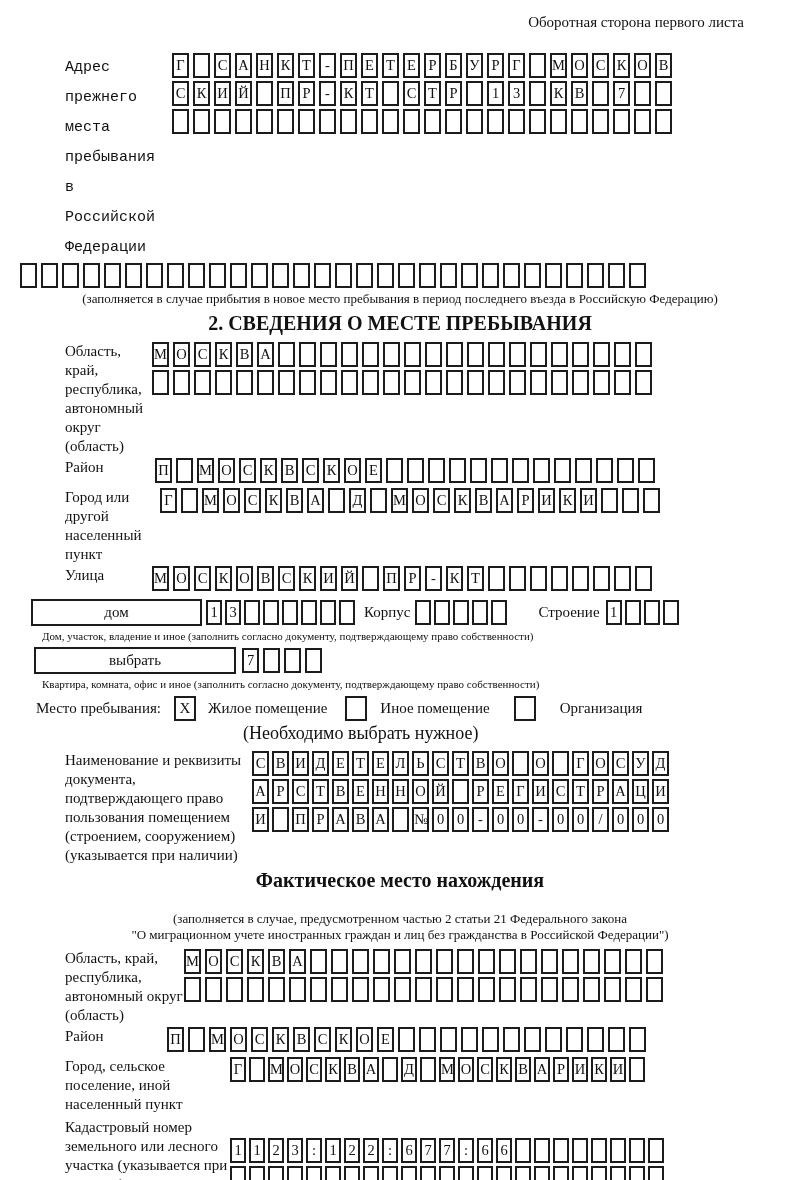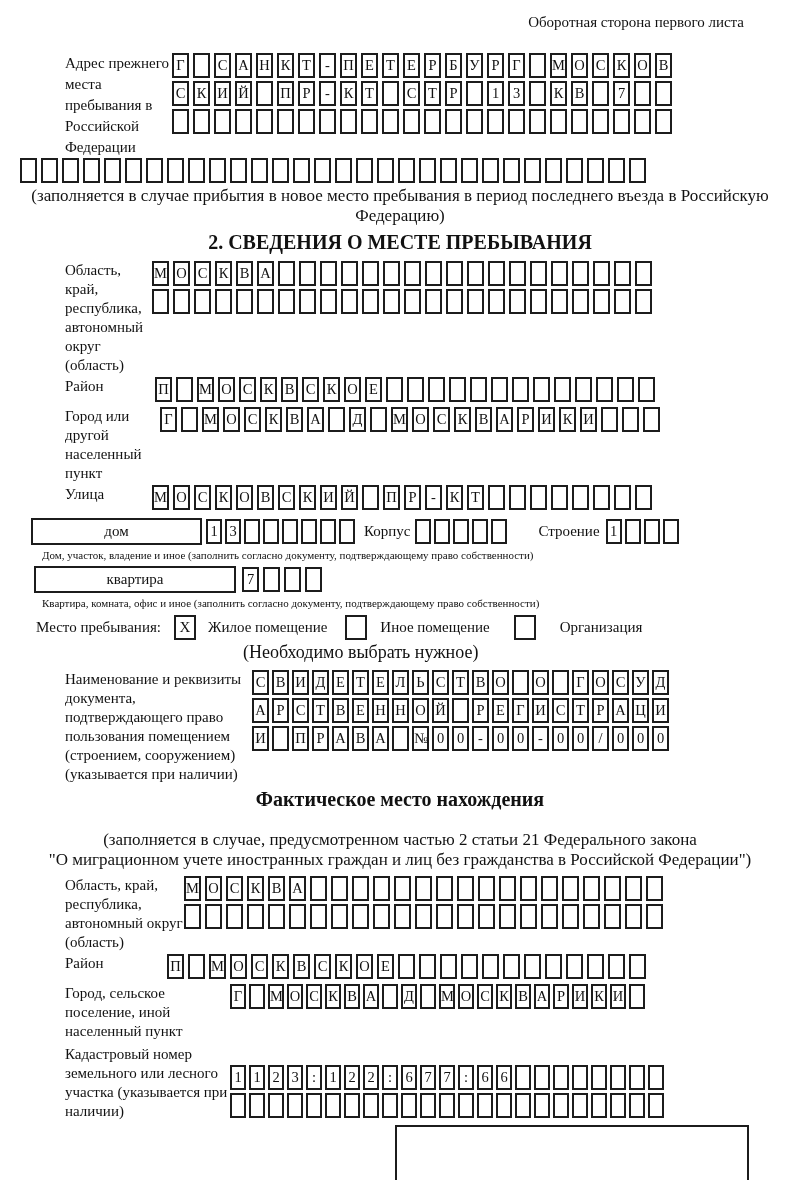--- a/index.html
+++ b/index.html
@@ -20,31 +20,31 @@
   }
   .narrow .cell { margin-right: 3px; }   
   .tight  .cell { width: 16px; margin-right: 3px; }  
 
   .widebox {
     border: 2px solid #1c1c1c; height: 27px; text-align: center;
     font-size: 15px; line-height: 23px; flex-shrink: 0;
   }
 
   .center { text-align: center; }
-  .note-sm { font-size: 17px; }
+  .note-sm { font-size: 13px; }
   h2, h3 { font-size: 20px; font-weight: bold; }
 
   .chk {
     display: inline-block; width: 22px; height: 25px; border: 2px solid #1c1c1c;
     text-align: center; font-size: 15px; line-height: 21px; flex-shrink: 0;
   }
 
   
   .blockA   { margin: 22px 0 0 65px; }
-  .blockA .lbl { width: 107px; line-height: 21px; }
+  .blockA .lbl { width: 107px; line-height: 30px; font-family: Liberation Mono, monospace; }
   .fullrow  { margin: 0 0 0 20px; }
   .topcap   { margin-top: 3px; }
   .h2row    { margin-top: 5px; }
   .region2  { margin: 7px 0 0 65px; }  .region2 .lbl { width: 87px; }
   .distr2   { margin: 2px 0 0 65px; }  .distr2 .lbl { width: 90px; }
   .city2    { margin: 2px 0 0 65px; font-family: Liberation Serif, serif; }  .city2 .lbl { width: 95px; }
   .street2  { margin: 2px 0 0 65px; }  .street2 .lbl { width: 87px; }
   .houserow { margin: 5px 0 0 31px; align-items: center; }
   .hnote    { margin: 4px 0 0 42px; font-size: 11px; }
   .flatrow  { margin: 5px 0 0 34px; align-items: center; }
@@ -358,21 +358,21 @@
     <div class="cellrow tight" style="margin:0 0 0 6px;">
         <span class="cell">1</span>
         <span class="cell"></span>
         <span class="cell"></span>
         <span class="cell"></span>
       </div>
   </div>
   <div class="hnote">Дом, участок, владение и иное (заполнить согласно документу, подтверждающему право собственности)</div>
 
   <div class="frow flatrow">
-    <div class="widebox" style="width:202px;">квартира</div>
+    <div class="widebox" style="width:202px;">выбрать</div>
     <div class="cellrow" style="margin:0 0 0 6px;">
         <span class="cell">7</span>
         <span class="cell"></span>
         <span class="cell"></span>
         <span class="cell"></span>
       </div>
   </div>
   <div class="hnote">Квартира, комната, офис и иное (заполнить согласно документу, подтверждающему право собственности)</div>
 
   <div class="frow stayrow">

